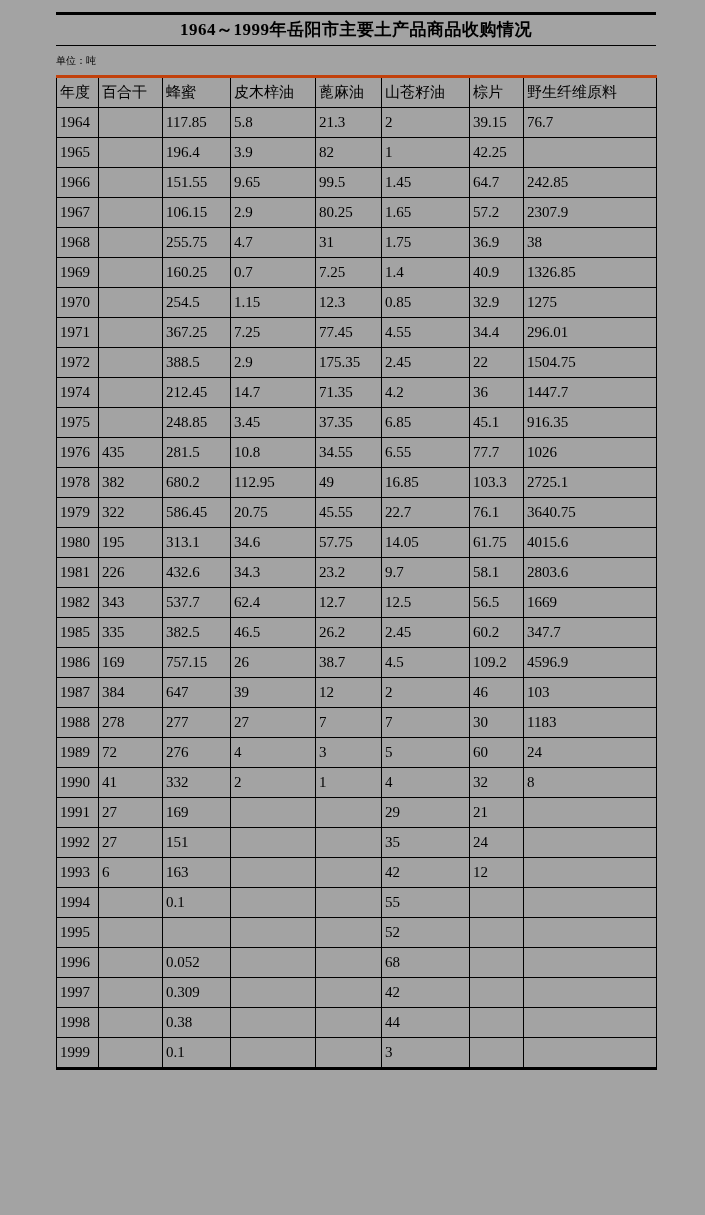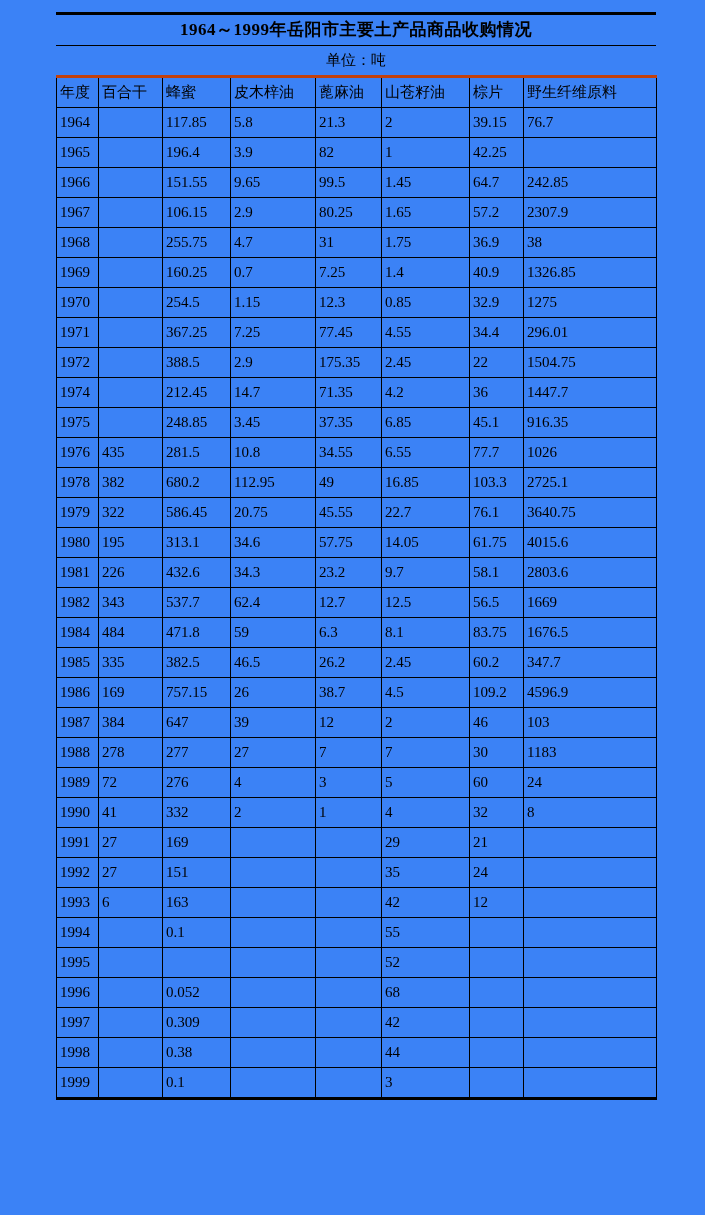--- a/index.html
+++ b/index.html
@@ -6,21 +6,21 @@
     margin: 0;
     padding: 0;
     background: #ffffff;
     color: #000000;
     font-family: "Liberation Serif", "DejaVu Serif", serif;
   }
   .canvas {
     position: relative;
     width: 705px;
     height: 1215px;
-    background: #3b82f6;
+    background: #a3a3a3;
     overflow: hidden;
   }
   .content {
     position: absolute;
     left: 56px;
     top: 12px;
     width: 600px;
   }
   .top-rule {
     width: 100%;
@@ -34,23 +34,23 @@
     font-weight: bold;
     line-height: 30px;
     letter-spacing: 0.5px;
   }
   .title-rule {
     width: 100%;
     height: 1px;
     background: #000000;
   }
   .unit-line {
-    font-size: 15px;
+    font-size: 10px;
     line-height: 29px;
-    text-align: center;
+    text-align: left;
   }
   table.data-table {
     border-collapse: collapse;
     table-layout: fixed;
     width: 600px;
     border-top: 3px solid #c2410c;
     border-bottom: 3px solid #000;
   }
   table.data-table th,
   table.data-table td {
@@ -273,30 +273,20 @@
             <td>1982</td>
             <td>343</td>
             <td>537.7</td>
             <td>62.4</td>
             <td>12.7</td>
             <td>12.5</td>
             <td>56.5</td>
             <td>1669</td>
           </tr>
           <tr>
-            <td>1984</td>
-            <td>484</td>
-            <td>471.8</td>
-            <td>59</td>
-            <td>6.3</td>
-            <td>8.1</td>
-            <td>83.75</td>
-            <td>1676.5</td>
-          </tr>
-          <tr>
             <td>1985</td>
             <td>335</td>
             <td>382.5</td>
             <td>46.5</td>
             <td>26.2</td>
             <td>2.45</td>
             <td>60.2</td>
             <td>347.7</td>
           </tr>
           <tr>

